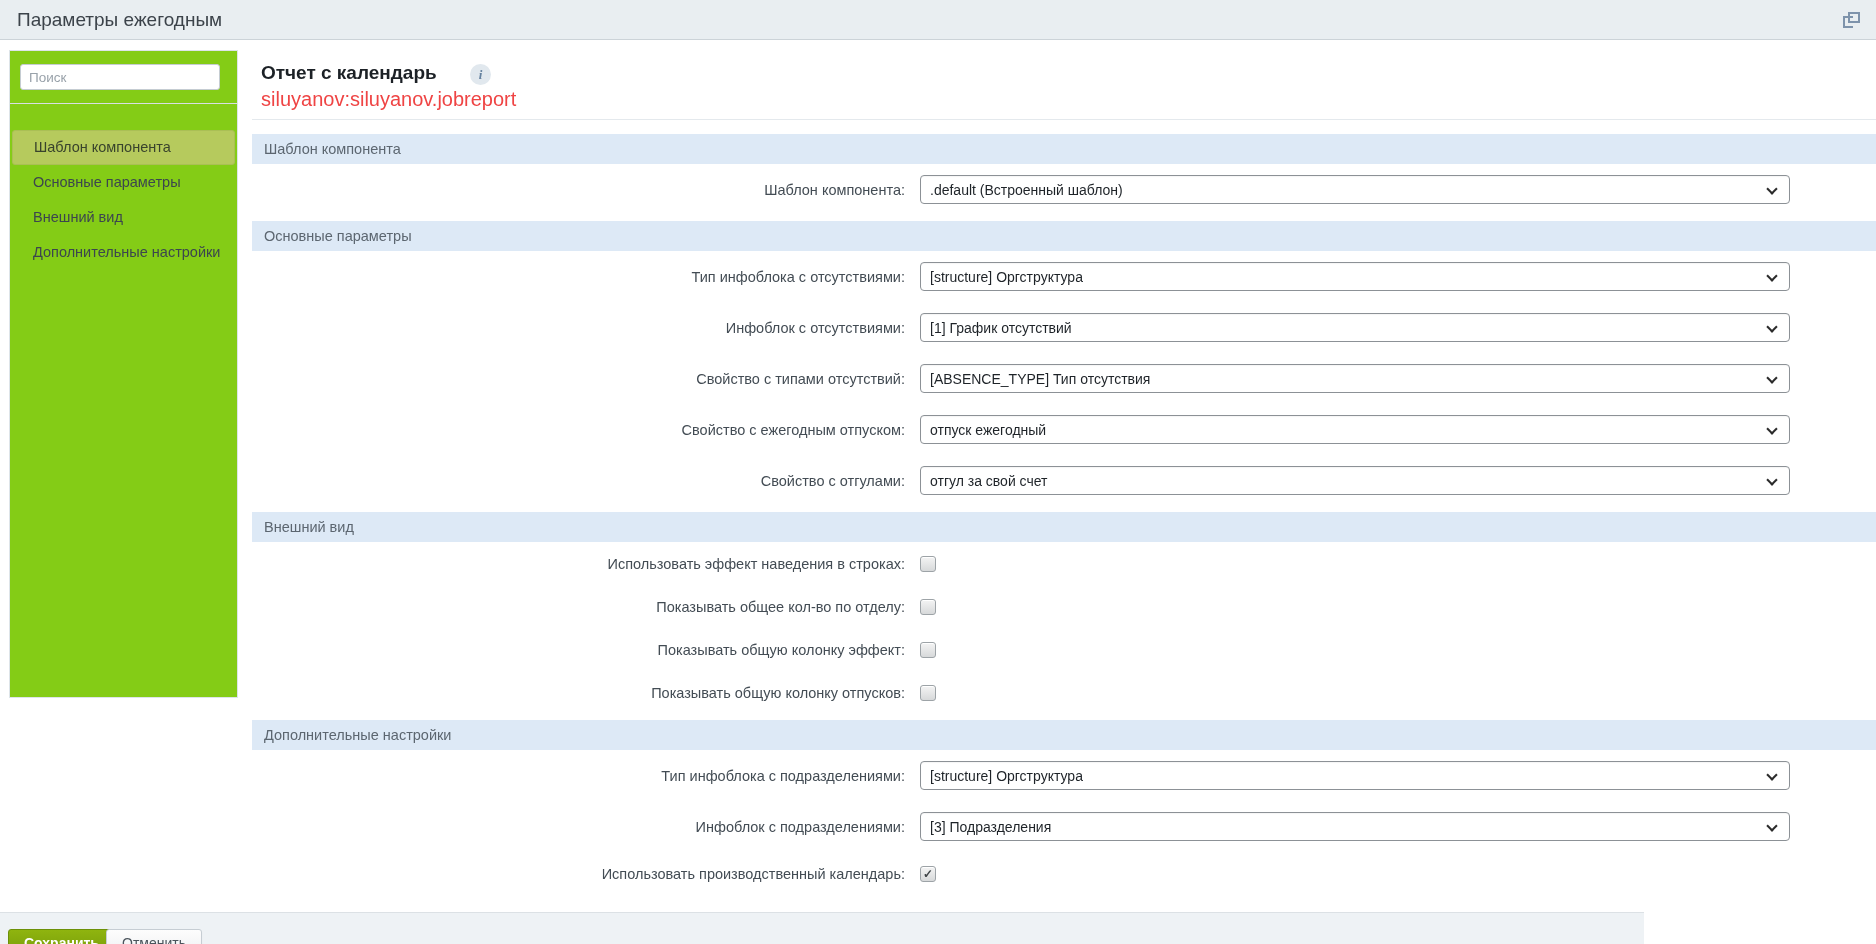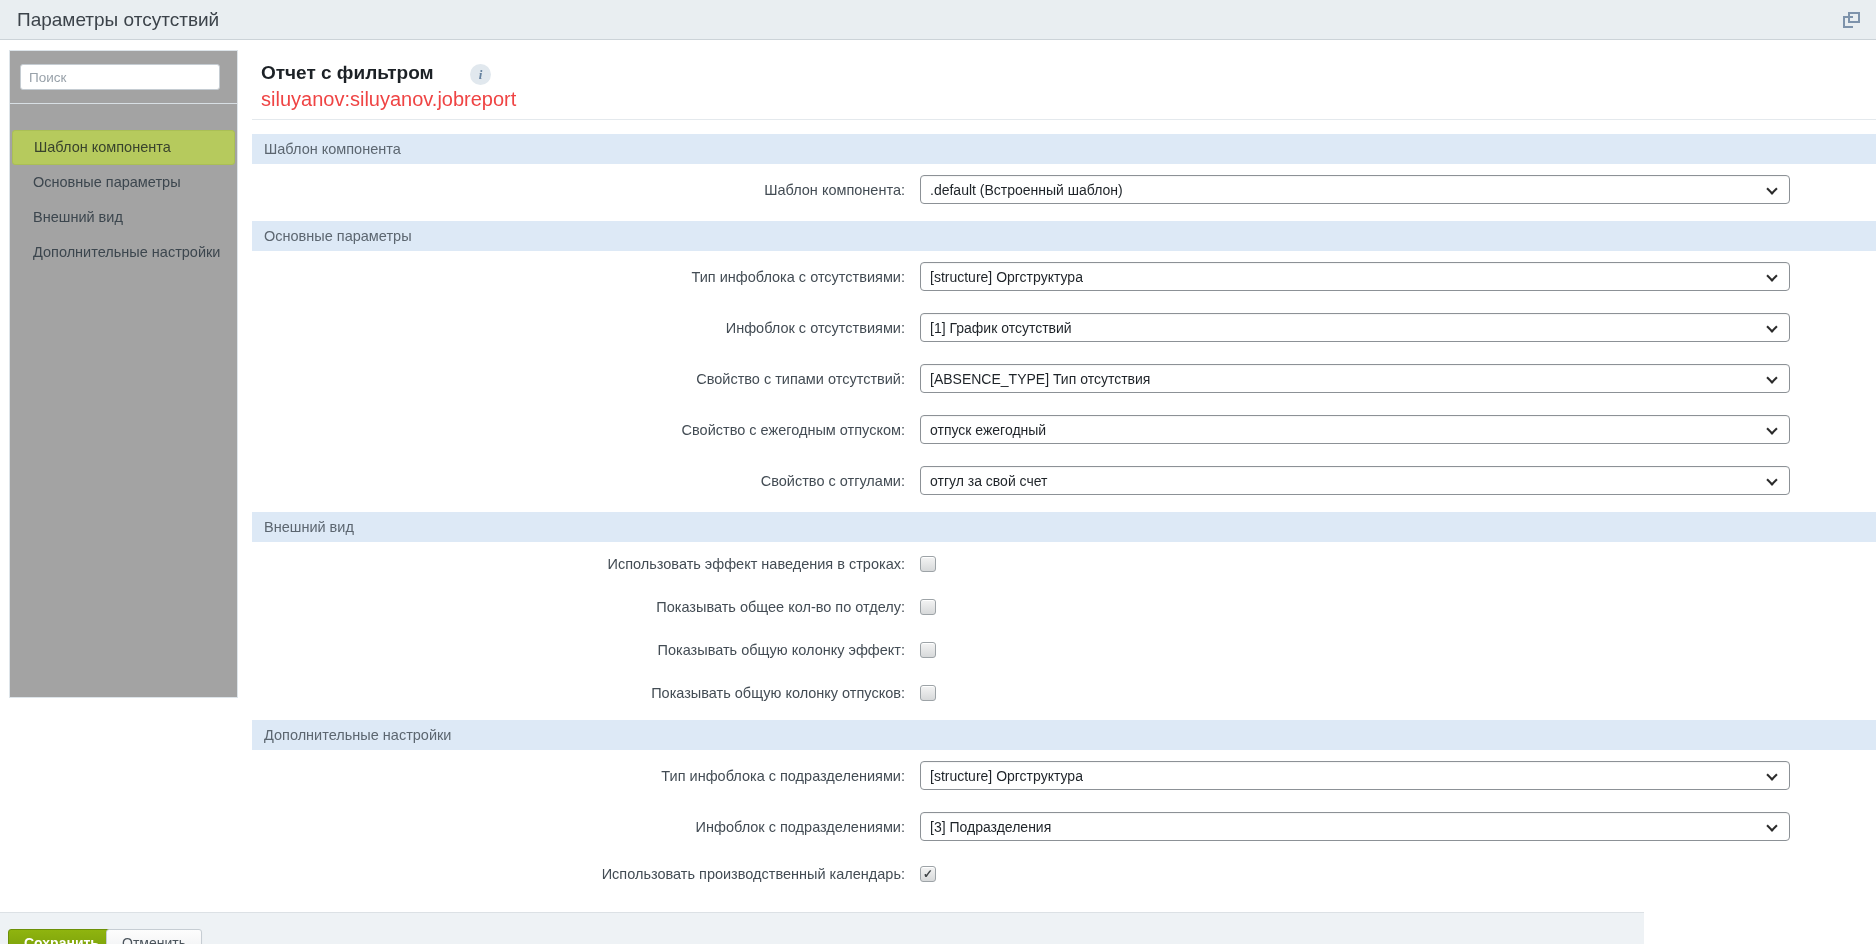--- a/index.html
+++ b/index.html
@@ -27,21 +27,21 @@
     border:2px solid #7e93ab; background:#e9eef1; cursor:pointer;
   }
   .win-icon::before {
     content:""; position:absolute; left:-7px; top:2px; width:8px; height:8px;
     border-left:2px solid #7e93ab; border-bottom:2px solid #7e93ab; border-top:2px solid #7e93ab;
   }
 
   
   .sidebar {
     position:absolute; left:9px; top:50px; width:229px; height:648px;
-    background:#a3a3a3; border:1px solid #dde4e9;
+    background:#84cc16; border:1px solid #dde4e9;
   }
   .search-wrap {
     padding:13px 9px 13px 10px;
     border-bottom:1px solid #d8dfe4;
   }
   .search-wrap input {
     width:200px; height:26px; padding:3px 8px;
     border:1px solid #c5ccd2; border-radius:3px;
     font-family:"Liberation Sans",sans-serif;
     font-size:13.5px; color:#3c434a; background:#fff; outline:none;
@@ -139,38 +139,38 @@
     left:106px;
     background:linear-gradient(#fdfdfd,#eef0f1);
     border:1px solid #c6cdd3; color:#4b545c;
     box-shadow:0 1px 1px rgba(0,0,0,0.08);
   }
 </style>
 </head>
 <body>
 
 <div class="titlebar">
-  <div class="title">Параметры отсутствий</div>
+  <div class="title">Параметры ежегодным</div>
   <div class="win-icon"></div>
 </div>
 
 <div class="sidebar">
   <div class="search-wrap">
     <input type="text" placeholder="Поиск" style="">
   </div>
   <div class="nav">
       <div class="nav-item selected">Шаблон компонента</div>
       <div class="nav-item">Основные параметры</div>
       <div class="nav-item">Внешний вид</div>
       <div class="nav-item">Дополнительные настройки</div>
     </div>
 </div>
 
 <div class="page-head">
-  <h1>Отчет с фильтром</h1>
+  <h1>Отчет с календарь</h1>
   <div class="info-icon">i</div>
   <div class="component-id">siluyanov:siluyanov.jobreport</div>
 </div>
 <div class="head-divider"></div>
 
 <div class="sections">
     <div class="band">Шаблон компонента</div>
     <div class="row select">
       <div class="lbl">Шаблон компонента:</div>
       <div class="sel">

